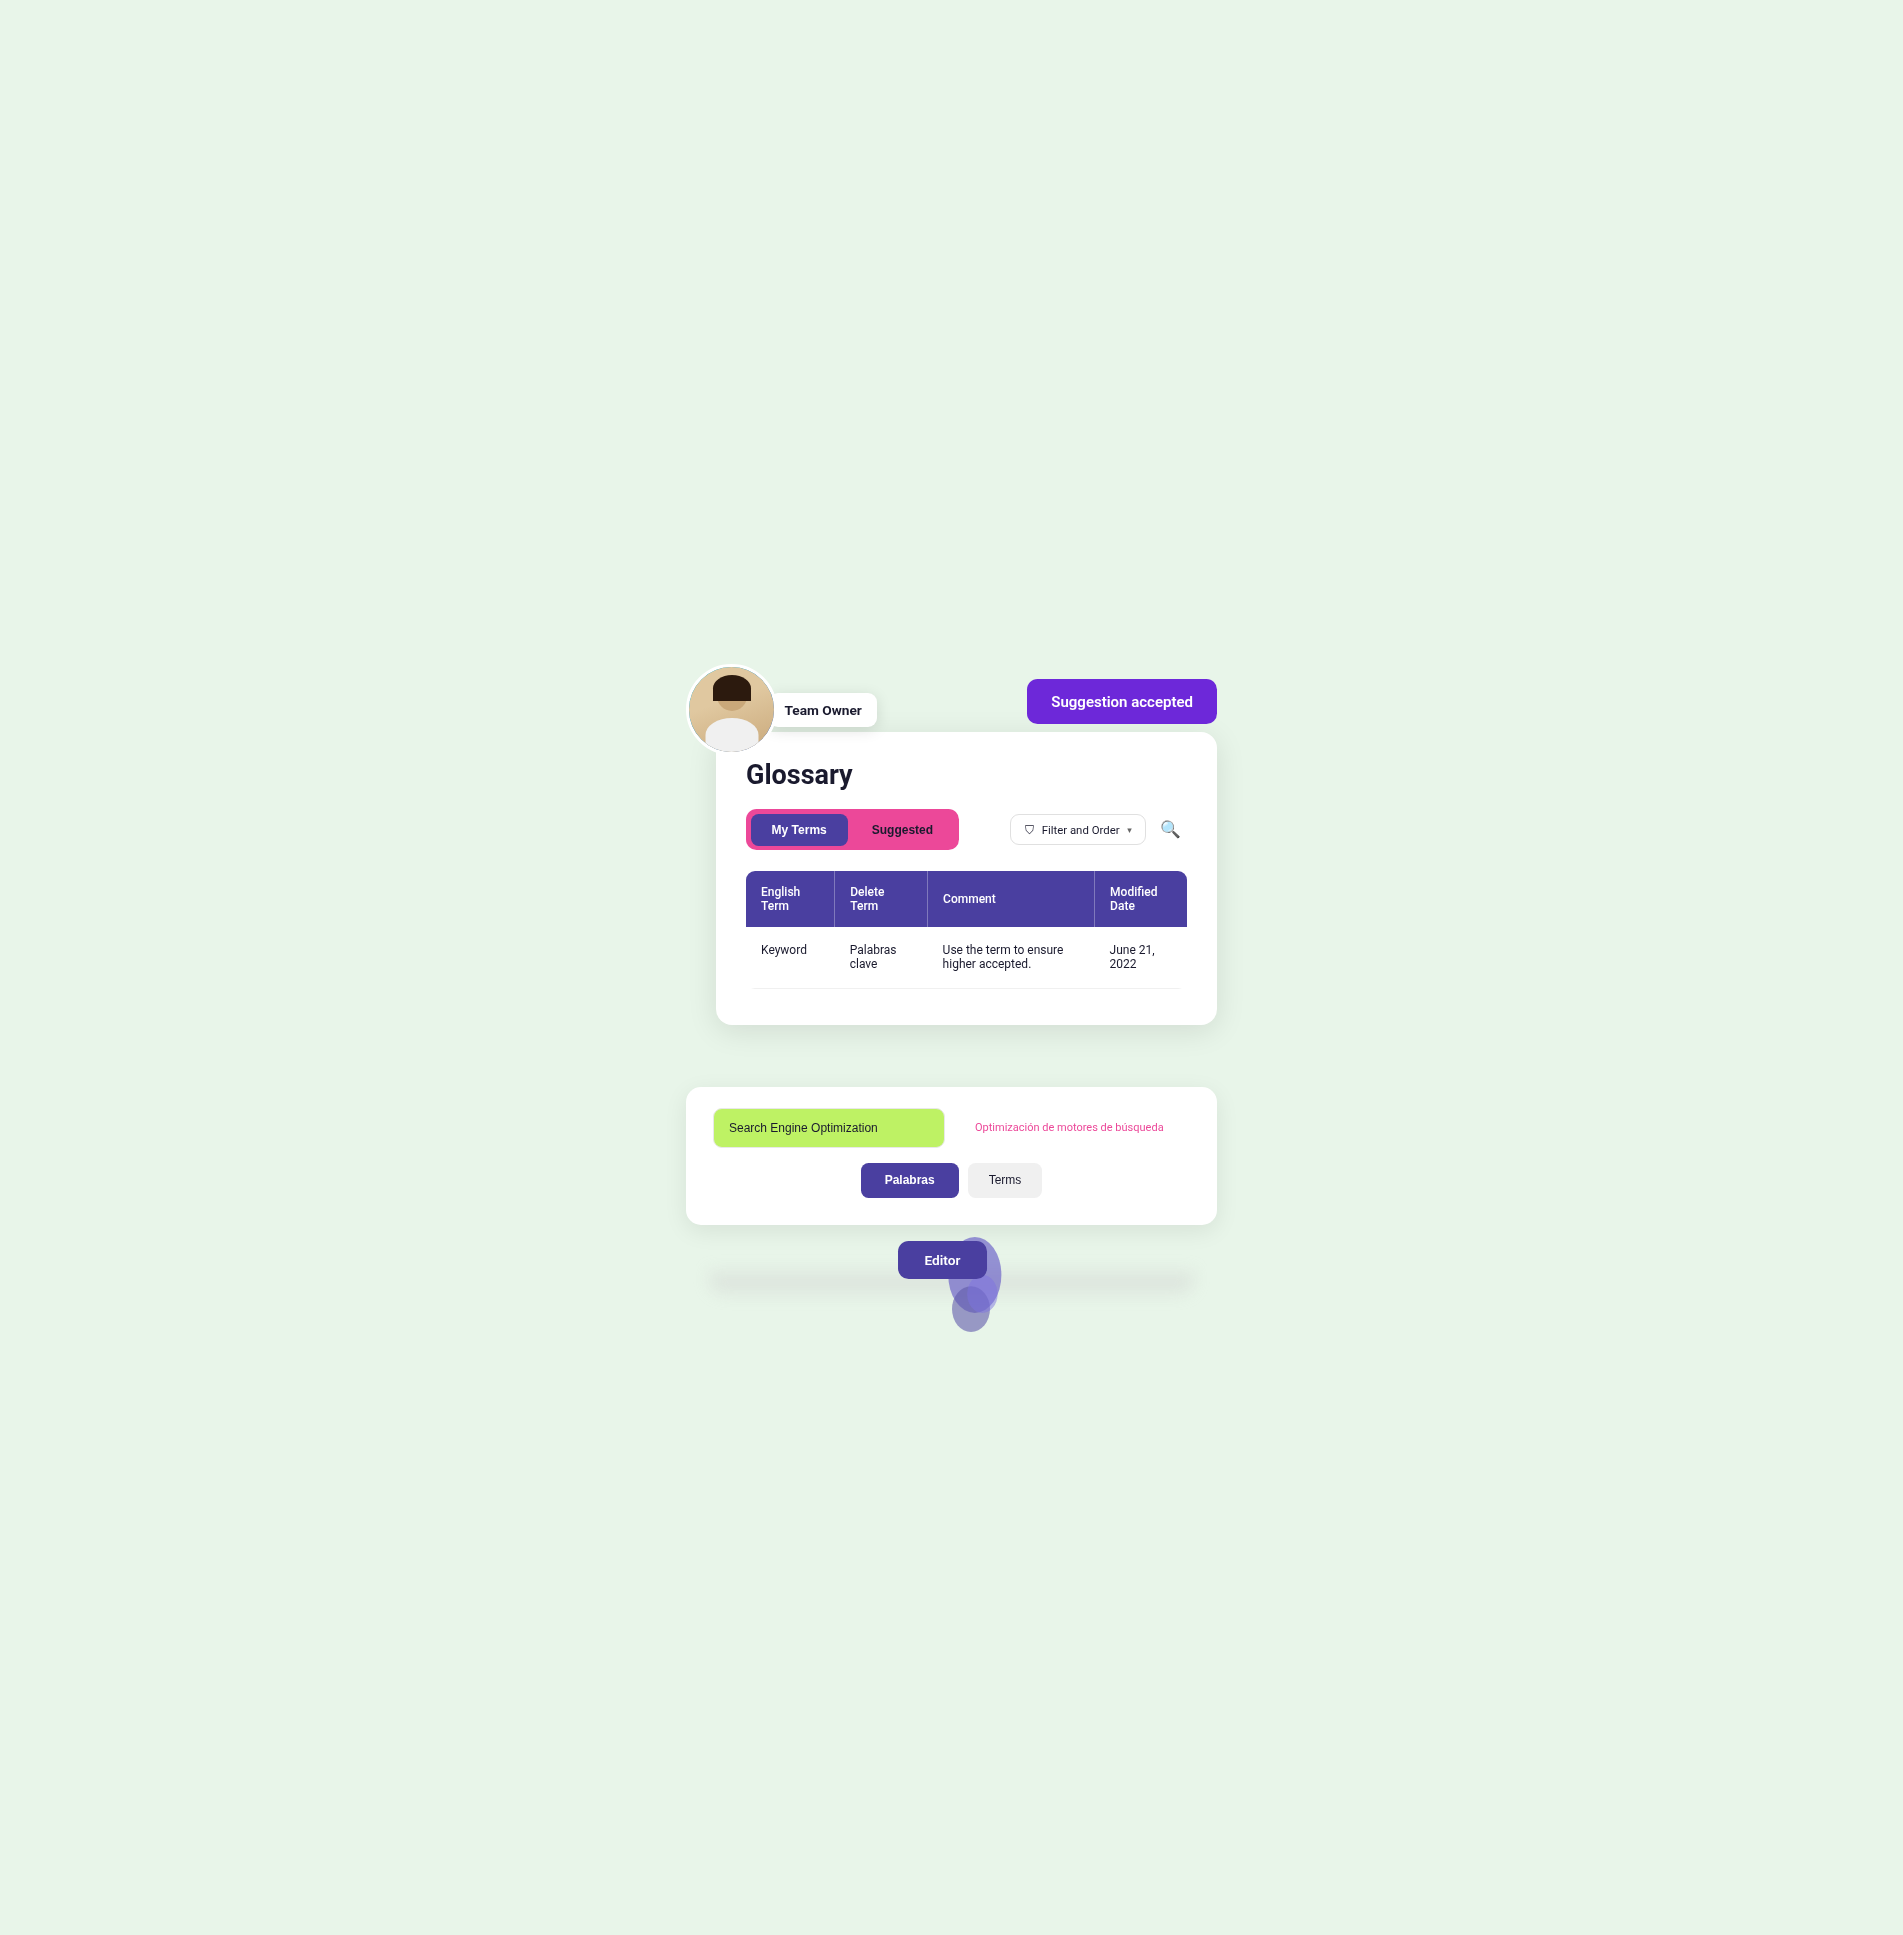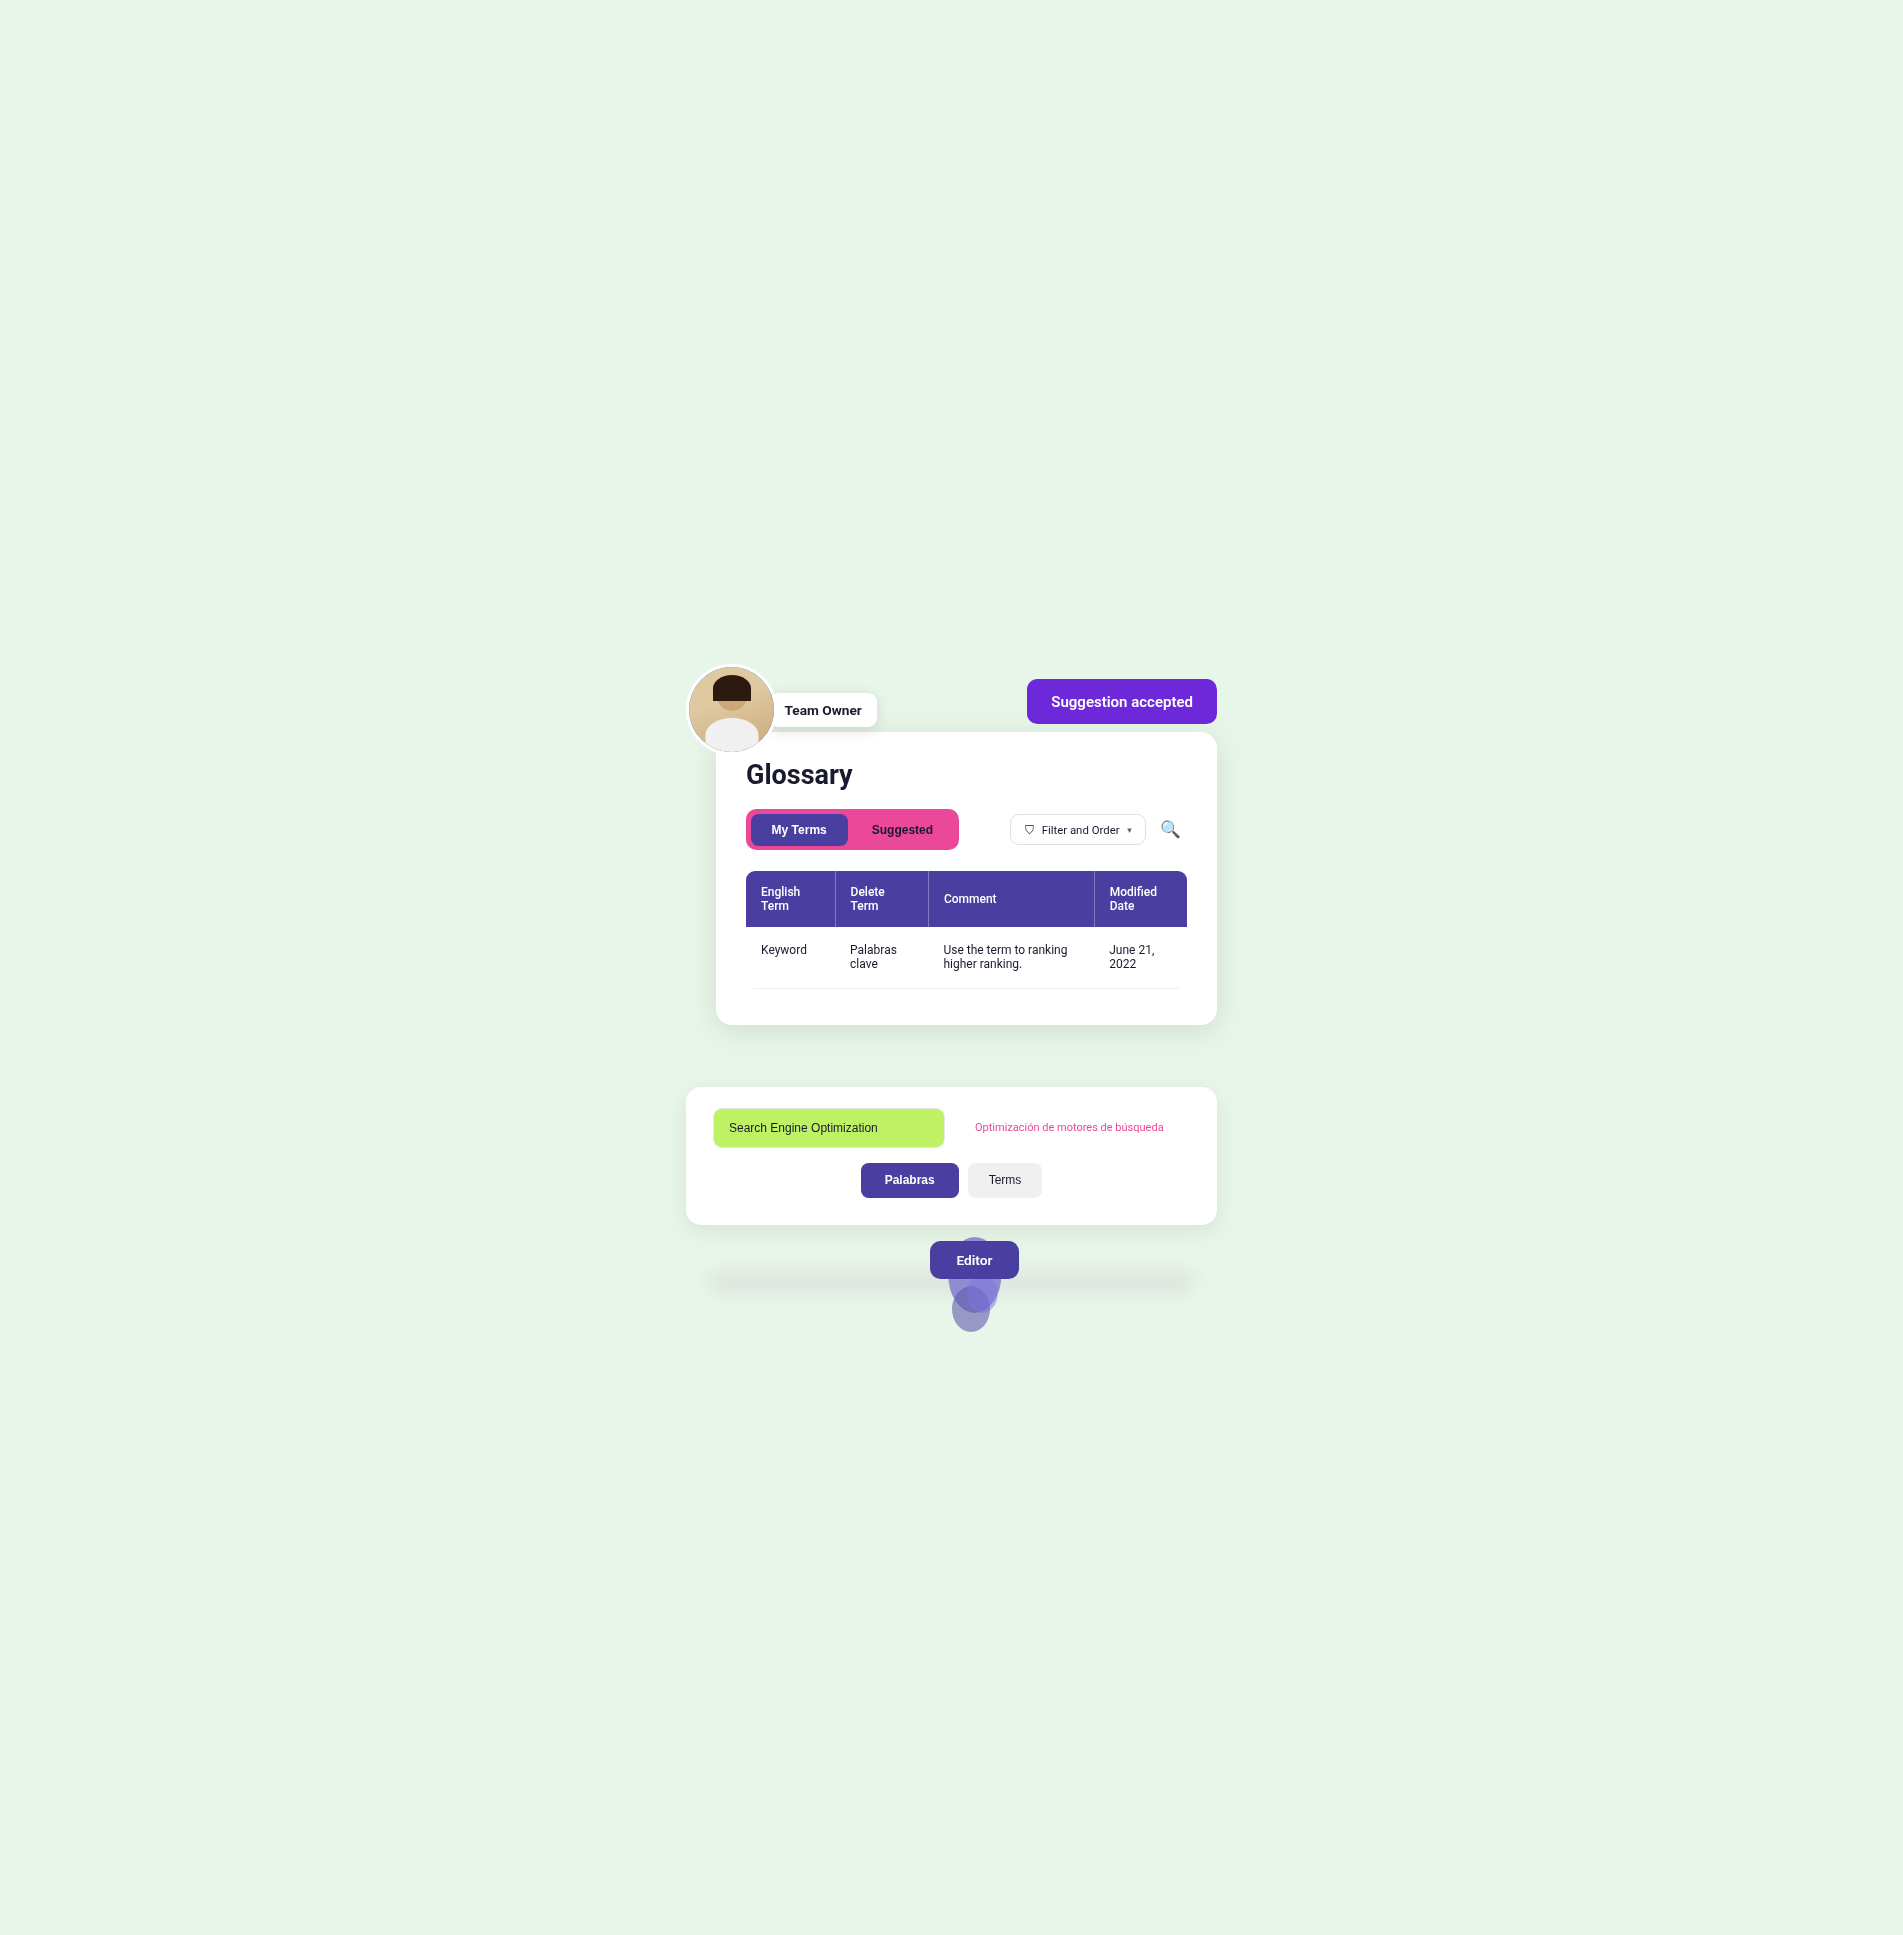--- a/index.html
+++ b/index.html
@@ -372,21 +372,21 @@
           <th class="col-divider">English Term</th>
           <th class="col-divider">Delete Term</th>
           <th class="col-divider">Comment</th>
           <th>Modified Date</th>
         </tr>
       </thead>
       <tbody>
         <tr>
           <td>Keyword</td>
           <td>Palabras clave</td>
-          <td>Use the term to ranking higher ranking.</td>
+          <td>Use the term to ensure higher accepted.</td>
           <td>June 21, 2022</td>
         </tr>
       </tbody>
     </table>
 
   </div>
 
   <div class="card-shadow-bottom"></div>
 
   <div style="position: absolute; bottom: 46px; left: 0; right: 0; z-index: 4;">
@@ -398,21 +398,21 @@
       </div>
 
       <div class="action-row">
         <button class="suggest-btn">Palabras</button>
         <button class="delete-btn">Terms</button>
       </div>
     </div>
 
   </div>
 
-  <div style="position: absolute; bottom: -7.6px; left: 50%; transform: translateX(-60%); background: #4a3fa0; color: white; border-radius: 10.6px; padding: 10.6px 27px; font-size: 13.7px; font-weight: 600; z-index: 6; margin-left: 32px;">
+  <div style="position: absolute; bottom: -7.6px; left: 50%; transform: translateX(-60%); background: #4a3fa0; color: white; border-radius: 10.6px; padding: 10.6px 27px; font-size: 13.7px; font-weight: 600; z-index: 6;">
     <span>Editor</span>
   </div>
 
   <svg style="position:absolute; bottom: -61px; left: 50%; transform: translateX(-20%); z-index:5; opacity:0.85;" width="76" height="99" viewBox="0 0 100 130">
     <ellipse cx="50" cy="55" rx="35" ry="50" fill="#5b4fc4" opacity="0.7"></ellipse>
     <ellipse cx="45" cy="100" rx="25" ry="30" fill="#4a3fa0" opacity="0.6"></ellipse>
     <ellipse cx="60" cy="80" rx="20" ry="25" fill="#6b5ee0" opacity="0.5"></ellipse>
   </svg>
 
 </div>

